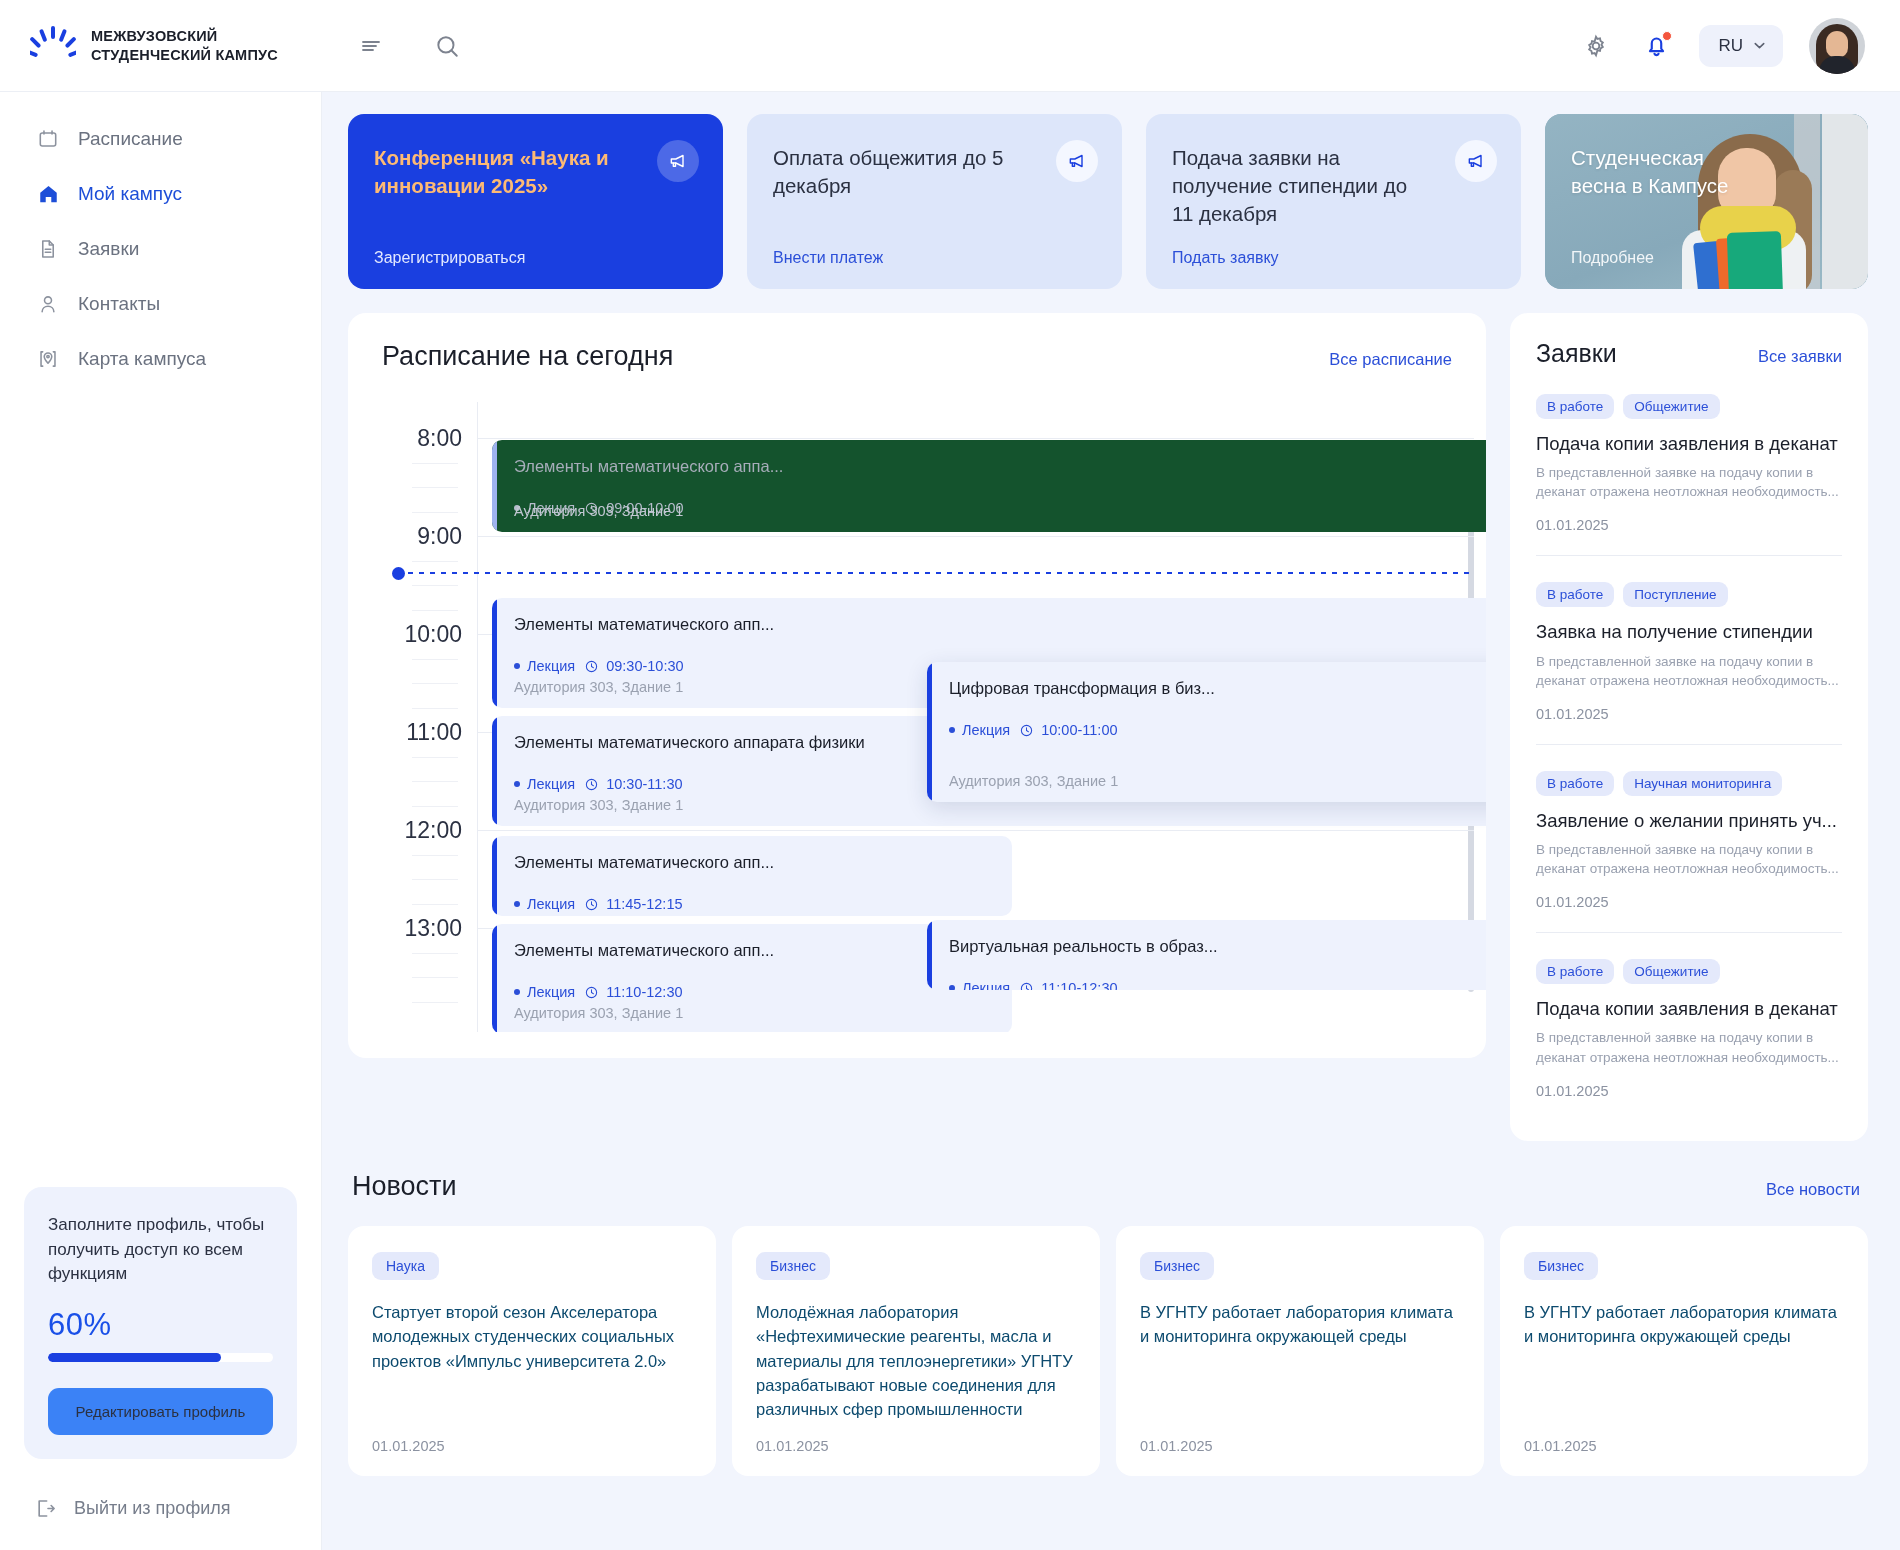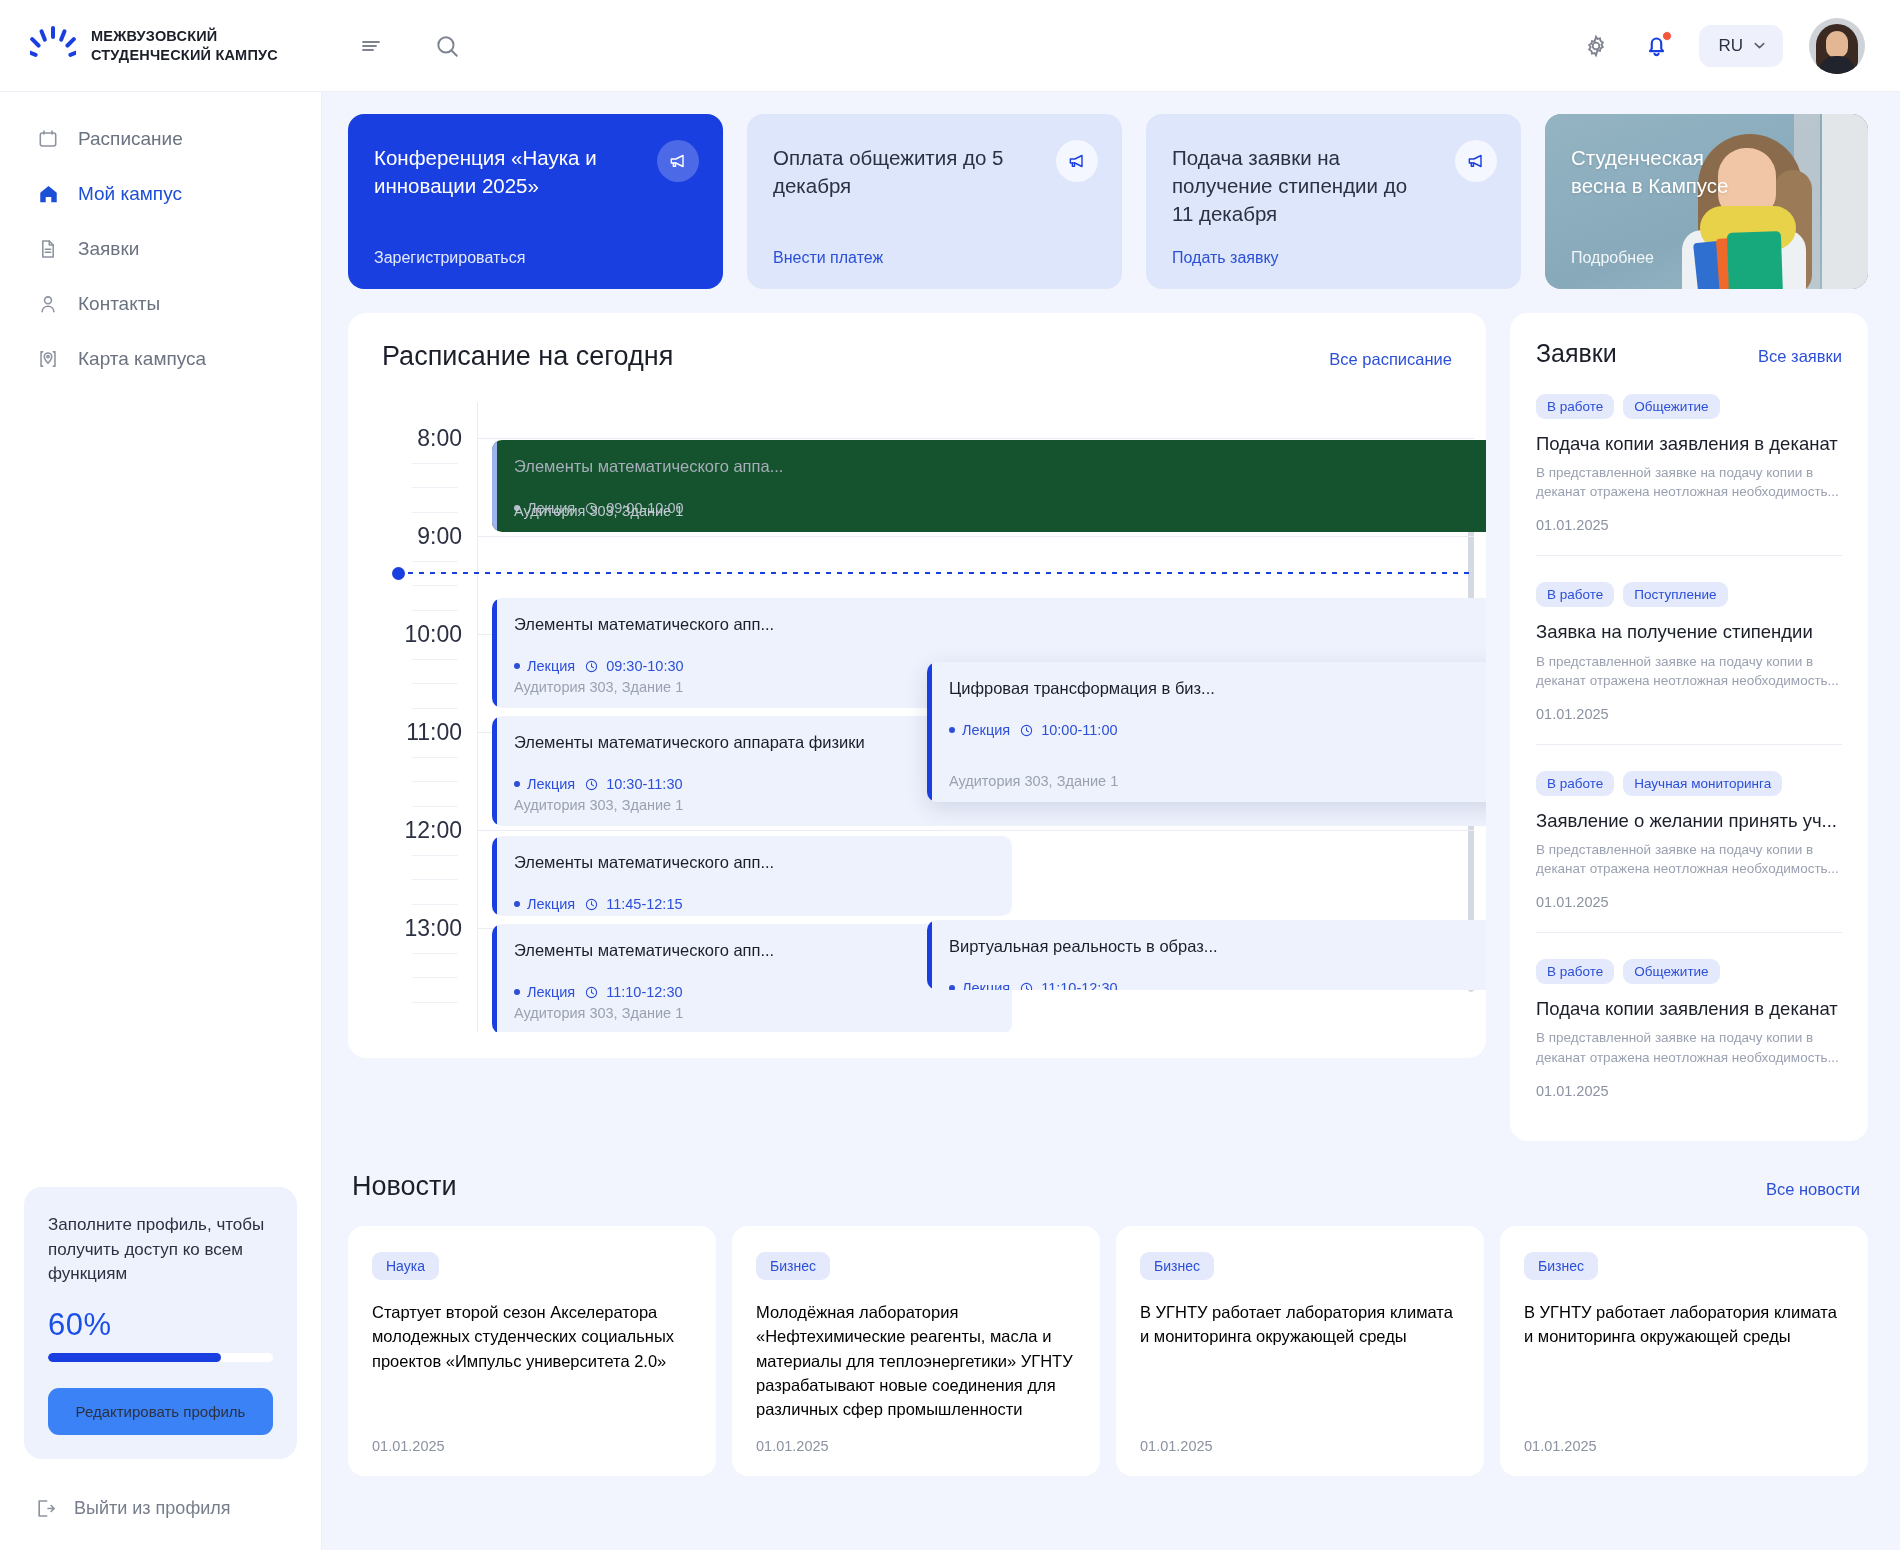--- a/index.html
+++ b/index.html
@@ -124,21 +124,21 @@
   .promo {
     flex: 1 1 0; min-width: 0; height: 175px;
     border-radius: 16px; position: relative;
     padding: 30px 26px 22px 26px;
     display: flex; flex-direction: column; justify-content: space-between;
     cursor: pointer; overflow: hidden;
   }
   .promo.blue { background: #1a3fe0; }
   .promo.light { background: #dde6fa; }
   .promo-title { font-size: 20.5px; line-height: 1.37; font-weight: 400; max-width: 78%; }
-  .promo.blue .promo-title { color: #ffffff; }
+  .promo.blue .promo-title { color: #fdba74; font-weight: bold; }
   .promo.light .promo-title { color: #2b3142; }
   .promo-link { font-size: 16px; }
   .promo.blue .promo-link { color: #e3e9ff; }
   .promo.light .promo-link { color: #2b4fd8; }
   .promo-badge {
     position: absolute; top: 26px; right: 24px;
     width: 42px; height: 42px; border-radius: 50%;
     display: flex; align-items: center; justify-content: center;
   }
   .promo.blue .promo-badge { background: rgba(255,255,255,.22); }
@@ -265,21 +265,21 @@
     flex: 1 1 0; min-width: 0;
     background: #ffffff; border-radius: 16px;
     padding: 26px 24px 22px 24px;
     height: 250px; display: flex; flex-direction: column;
     cursor: pointer;
   }
   .news-cat {
     align-self: flex-start; background: #e4e9fb; color: #2b4fd8;
     border-radius: 9px; padding: 6px 14px; font-size: 14px;
   }
-  .news-text { margin-top: 20px; font-size: 16.5px; line-height: 1.48; color: #000000; flex: 1 1 auto; }
+  .news-text { margin-top: 20px; font-size: 16.5px; line-height: 1.48; color: #0c4a6e; flex: 1 1 auto; }
   .news-date { font-size: 14.5px; color: #8b92a1; }
 
   svg { display: block; }
 </style>
 </head>
 <body>
 
 <div class="app">
 
   <header class="topbar">

